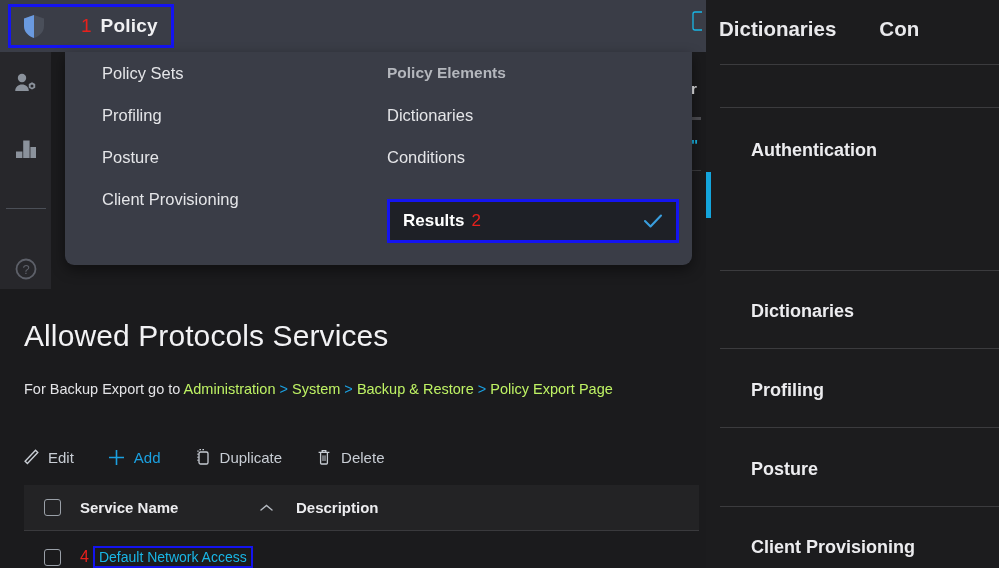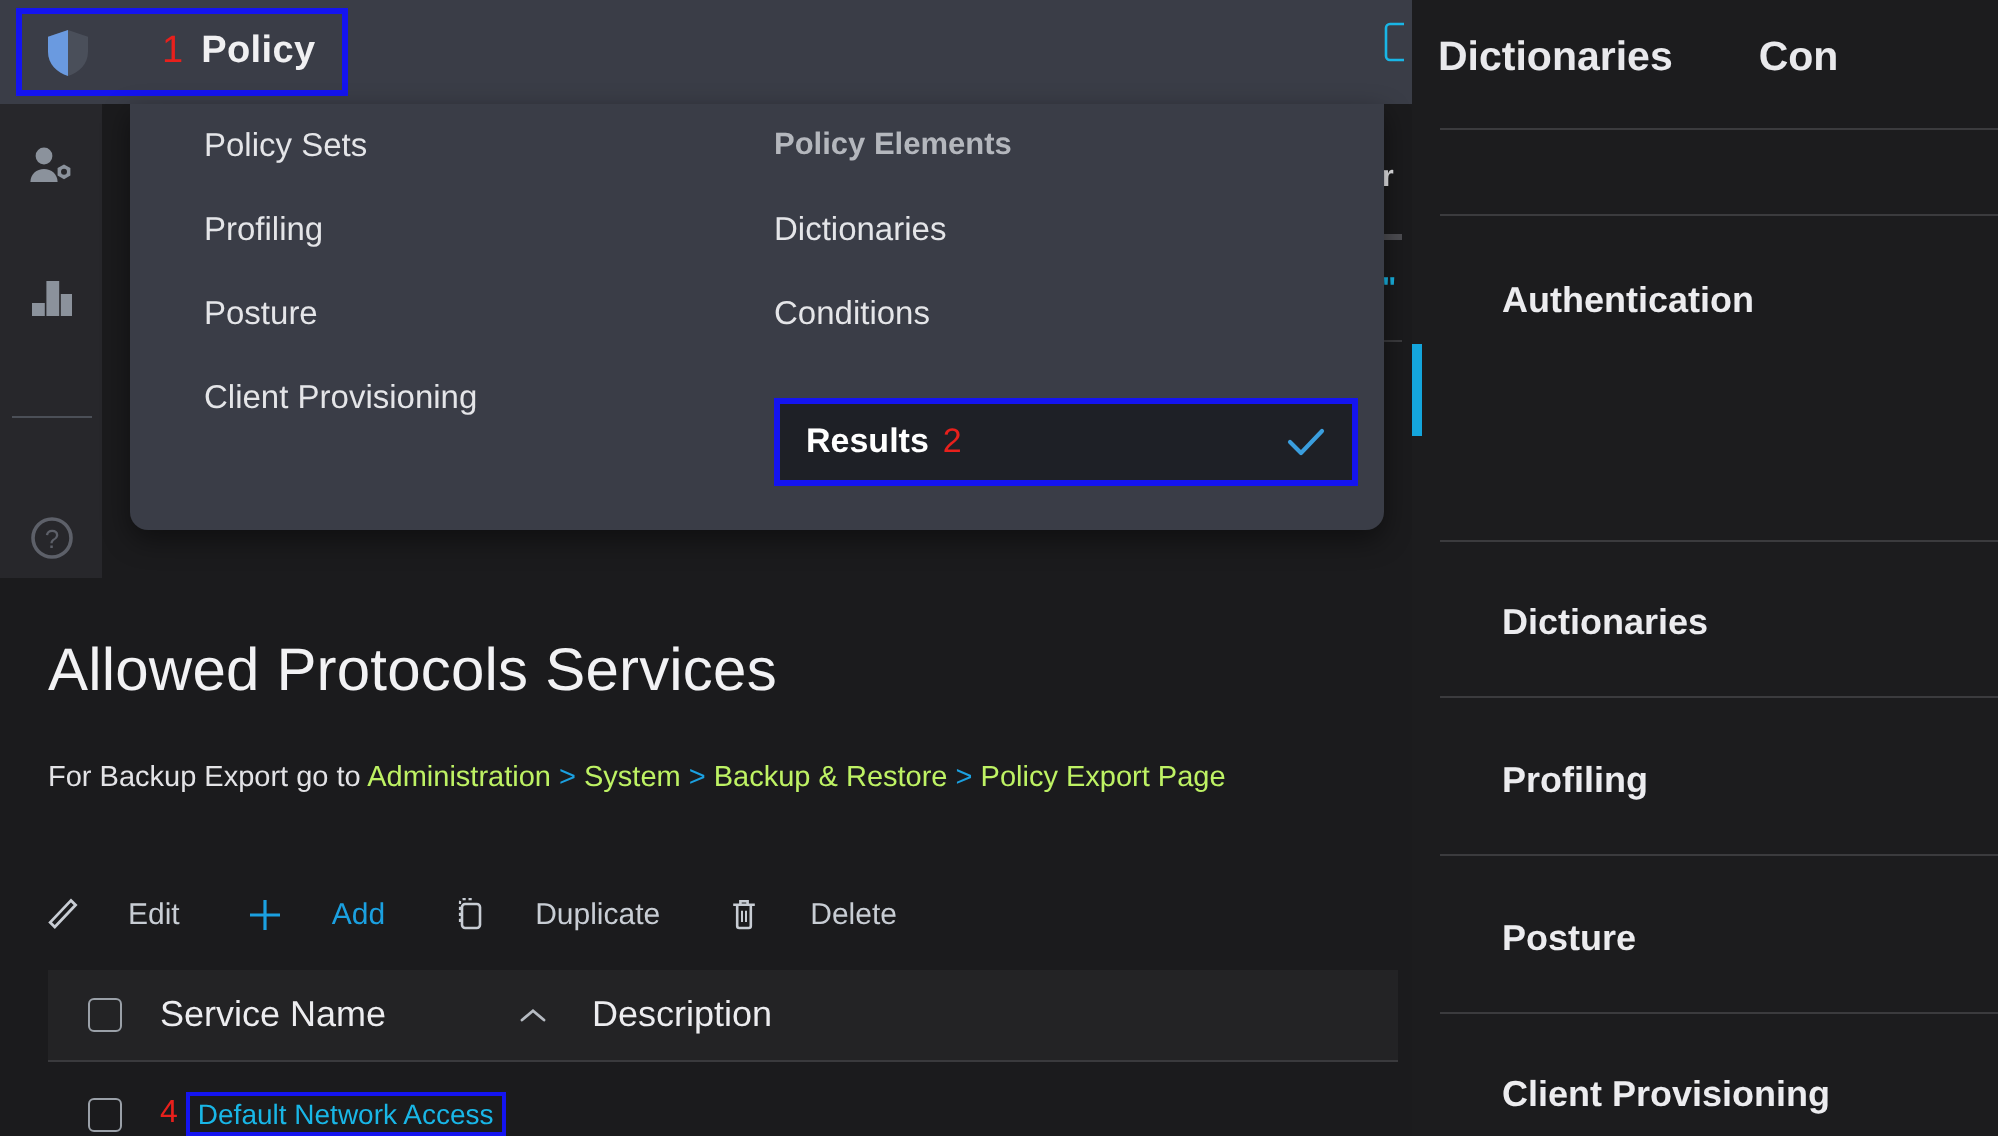--- a/index.html
+++ b/index.html
@@ -154,21 +154,21 @@
   .breadcrumb .plain { color: #e3e3e6; }
   .breadcrumb .lnk { color: #bef264; }
   .breadcrumb .sep { color: #1ba0e0; }
 
   .toolbar {
     position: absolute; left: 22px; top: 155px;
     display: flex; align-items: center; height: 26px;
   }
   .tb-item {
     display: flex; align-items: center; margin-right: 33px;
-    font-size: 15px; white-space: nowrap; gap: 16px;
+    font-size: 15px; white-space: nowrap;
   }
   .tb-item .ic { display: flex; margin-right: 8px; }
   .tb-item .lb { color: #c8cdd4; }
   .tb-item.accent .lb { color: #1ba0e0; }
 
   .table-head {
     position: absolute; left: 24px; top: 196px;
     width: 675px; height: 45px;
     background: #232325;
     display: flex; align-items: center;
@@ -182,21 +182,21 @@
     position: absolute; left: 24px; width: 675px; height: 1px;
     background: #3a3a3d;
   }
   .cb {
     width: 17px; height: 17px;
     border: 1.6px solid #9aa0a8; border-radius: 3px;
     background: transparent; flex: none;
   }
   .col-check { width: 56px; display: flex; justify-content: center; }
   .th {
-    color: #ececef; font-size: 18px; font-weight: normal; white-space: nowrap;
+    color: #ececef; font-size: 15px; font-weight: bold; white-space: nowrap;
   }
   .col-name-h { width: 216px; display: flex; align-items: center; }
   .sort-caret { margin-left: auto; margin-right: 22px; display: flex; }
   .cell-desc {
     color: #e7e7ea; font-size: 15.5px; white-space: nowrap;
   }
   .row-num { color: #e8201c; font-size: 16px; margin-right: 4px; }
   .link-box {
     border: 2.5px solid #1414f0;
     padding: 1px 4px; display: inline-flex; align-items: center;

